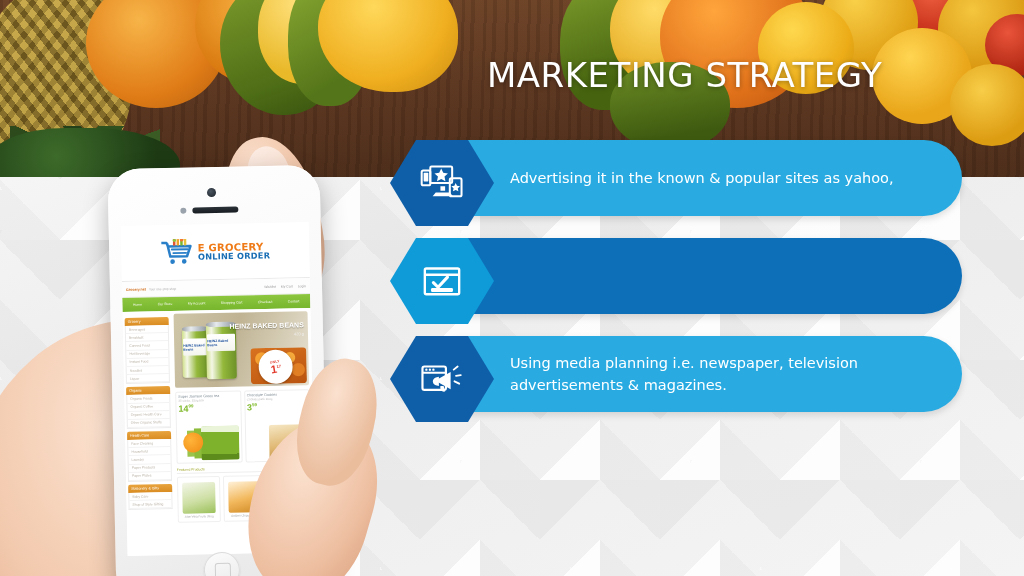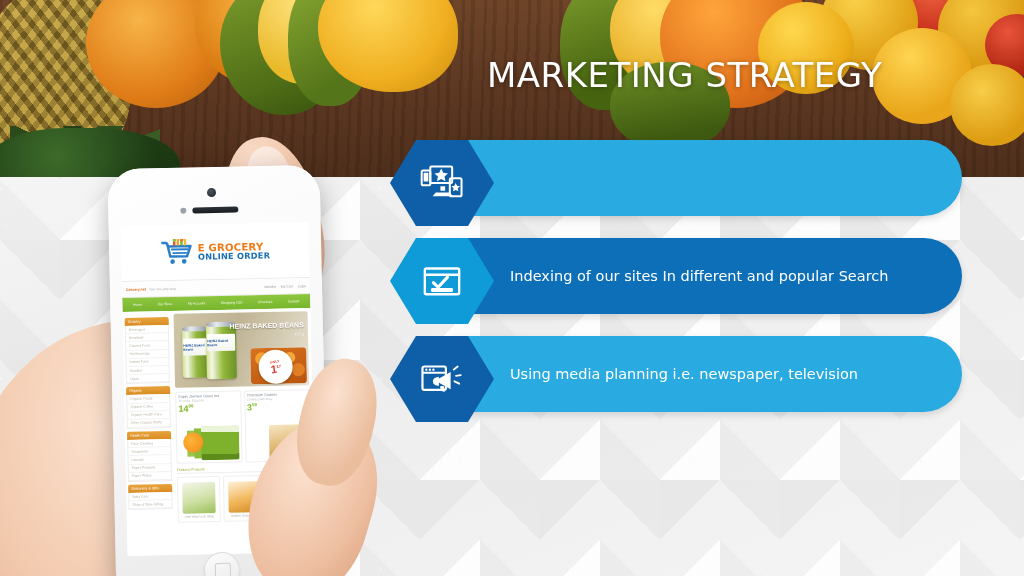--- a/index.html
+++ b/index.html
@@ -557,39 +557,39 @@
           </g>
           <path d="M30 32 h6 v6 h-6z" fill="#ffffff"></path>
           <path d="M24 40 h18 l4 5 H20z" fill="#ffffff"></path>
           <path d="M31 9.5 l2.6 5.5 6 .7-4.4 4.1 1.2 5.9L31 22.8l-5.4 2.9 1.2-5.9-4.4-4.1 6-.7z" fill="#ffffff"></path>
           <path d="M49.5 28 l1.7 3.6 3.9.5-2.9 2.7.8 3.9-3.5-1.9-3.5 1.9.8-3.9-2.9-2.7 3.9-.5z" fill="#ffffff"></path>
           <rect x="8.5" y="15" width="6" height="11" rx=".8" fill="#ffffff"></rect>
         </svg>
       </div>
       <div class="row-text">
         <div>
+          <span>Advertising it in the known &amp; popular sites as yahoo,</span>
         </div>
       </div>
     </div>
 
     <div class="row" id="row2">
       <div class="bar" style="background:#0D6FB8"></div>
       <div class="hex" style="background:#0E9BD8">
         <svg viewBox="0 0 64 56">
           <g fill="none" stroke="#ffffff" stroke-width="3">
             <rect x="10" y="12" width="44" height="33" rx="2"></rect>
             <path d="M10 20 h44"></path>
           </g>
           <path d="M21 30 l6 6 12-13" fill="none" stroke="#ffffff" stroke-width="4" stroke-linecap="round" stroke-linejoin="round"></path>
           <rect x="18" y="37" width="28" height="5" rx="1.5" fill="#ffffff"></rect>
         </svg>
       </div>
       <div class="row-text">
         <div>
-          <span>Indexing of our sites In different and popular Search</span>
         </div>
       </div>
     </div>
 
     <div class="row" id="row3">
       <div class="bar" style="background:#29ABE2"></div>
       <div class="hex" style="background:#0F5FA8">
         <svg viewBox="0 0 64 56">
           <g fill="none" stroke="#ffffff" stroke-width="2.8">
             <rect x="7" y="12" width="30" height="30" rx="2.5"></rect>
@@ -604,19 +604,20 @@
           <g stroke="#ffffff" stroke-width="2.4" stroke-linecap="round">
             <path d="M47 16 l5 -4"></path>
             <path d="M50 24 l6 -1"></path>
             <path d="M48 31 l6 3"></path>
           </g>
         </svg>
       </div>
       <div class="row-text">
         <div>
           <span>Using media planning i.e. newspaper, television</span>
+          <span>advertisements  &amp; magazines.</span>
         </div>
       </div>
     </div>
 
 
   </div>
 </div>
 
 </body></html>

